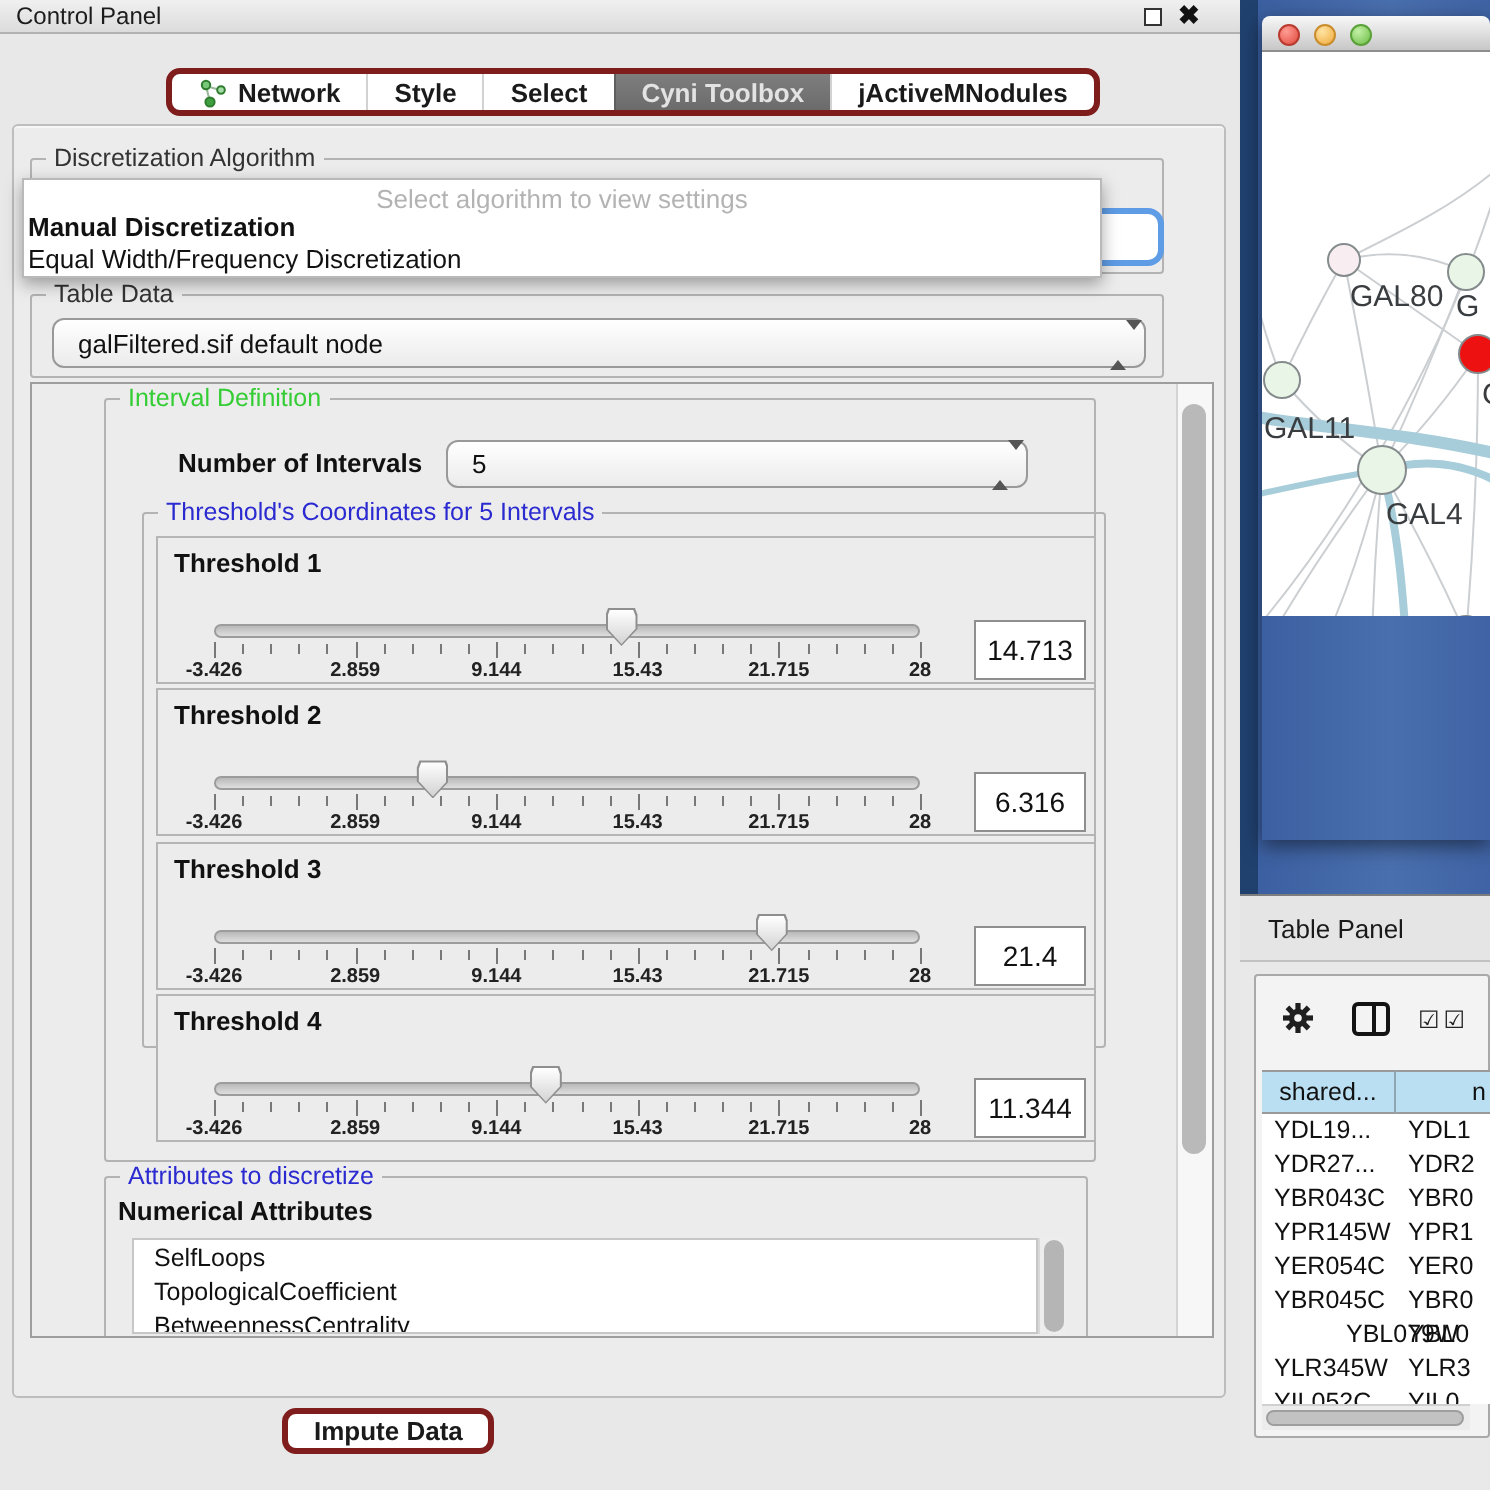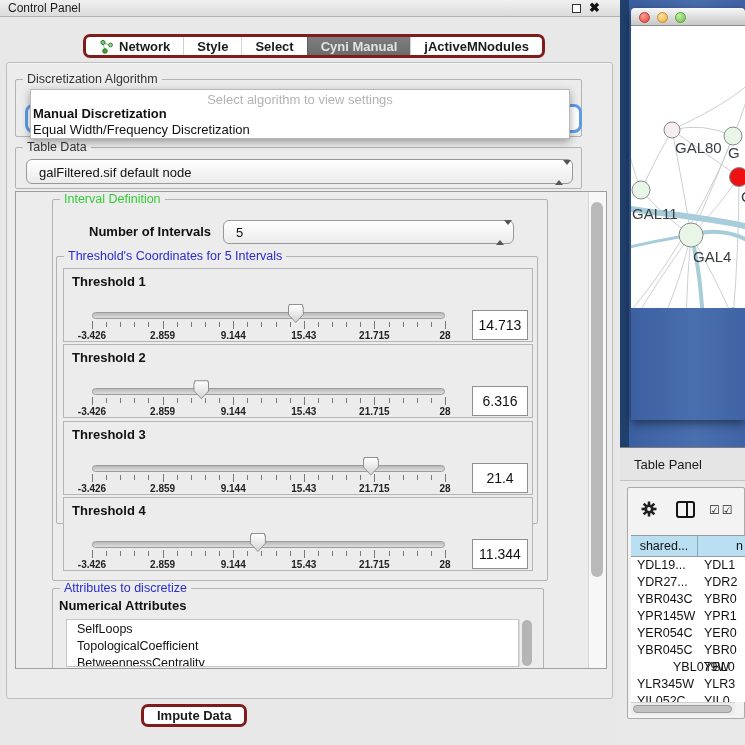--- a/index.html
+++ b/index.html
@@ -123,36 +123,36 @@
           </span>
           <span>Network</span>
         </div>
         <div class="seg">
           <span>Style</span>
         </div>
         <div class="seg">
           <span>Select</span>
         </div>
         <div class="seg sel">
-          <span>Cyni Manual</span>
+          <span>Cyni Toolbox</span>
         </div>
         <div class="seg">
           <span>jActiveMNodules</span>
         </div>
       </div>
 
     <div class="cp-main">
 
       <div class="group" style="left:8px;top:16px;width:567px;height:58px;z-index:5;">
         <span class="legend">Discretization Algorithm</span>
       </div>
 
       <div class="focus-combo" style="left:18px;top:41px;"></div>
 
-      <div class="popup" style="left:23px;top:26px;">
+      <div class="popup" style="left:4px;top:26px;">
         <div class="popup-hint">Select algorithm to view settings</div>
         <div id="popup-items">
             <div class="popup-item" style="top: 16px; font-weight: 700;">Manual Discretization</div>
             <div class="popup-item" style="top: 32px;">Equal Width/Frequency Discretization</div>
           </div>
       </div>
 
       <div class="group" style="left:8px;top:84px;width:567px;height:42px;">
         <span class="legend">Table Data</span>
         <div class="combo" style="left:10px;top:11px;width:547px;height:25px;">
@@ -165,21 +165,21 @@
 
         <div class="group" style="left:36px;top:7px;width:496px;height:382px;">
           <span class="legend green">Interval Definition</span>
 
           <span class="abs" style="left:36px;top:24px;font-size:13px;font-weight:700;color:#111;">Number of Intervals</span>
           <div class="combo" style="left:170px;top:20px;width:291px;height:24px;">
             <span class="ctext">5</span>
             <span class="spin"><span class="up"></span><span class="dn"></span></span>
           </div>
 
-          <div class="group" style="left:3px;top:56px;width:482px;height:268px;" id="threshold-group">
+          <div class="group" style="left:18px;top:56px;width:482px;height:268px;" id="threshold-group">
             <span class="legend blue">Threshold's Coordinates for 5 Intervals</span>
           <div class="tpanel" style="top: 11px;">
                 <div class="ttitle">Threshold 1</div>
                 <div class="track"></div>
                 <div class="tick" style="left: 28px; top: 52px; height: 8px;"></div>
                 <div class="tick" style="left: 42.12px; top: 53px; height: 5px;"></div>
                 <div class="tick" style="left: 56.24px; top: 53px; height: 5px;"></div>
                 <div class="tick" style="left: 70.36px; top: 53px; height: 5px;"></div>
                 <div class="tick" style="left: 84.48px; top: 53px; height: 5px;"></div>
                 <div class="tick" style="left: 98.6px; top: 52px; height: 8px;"></div>

